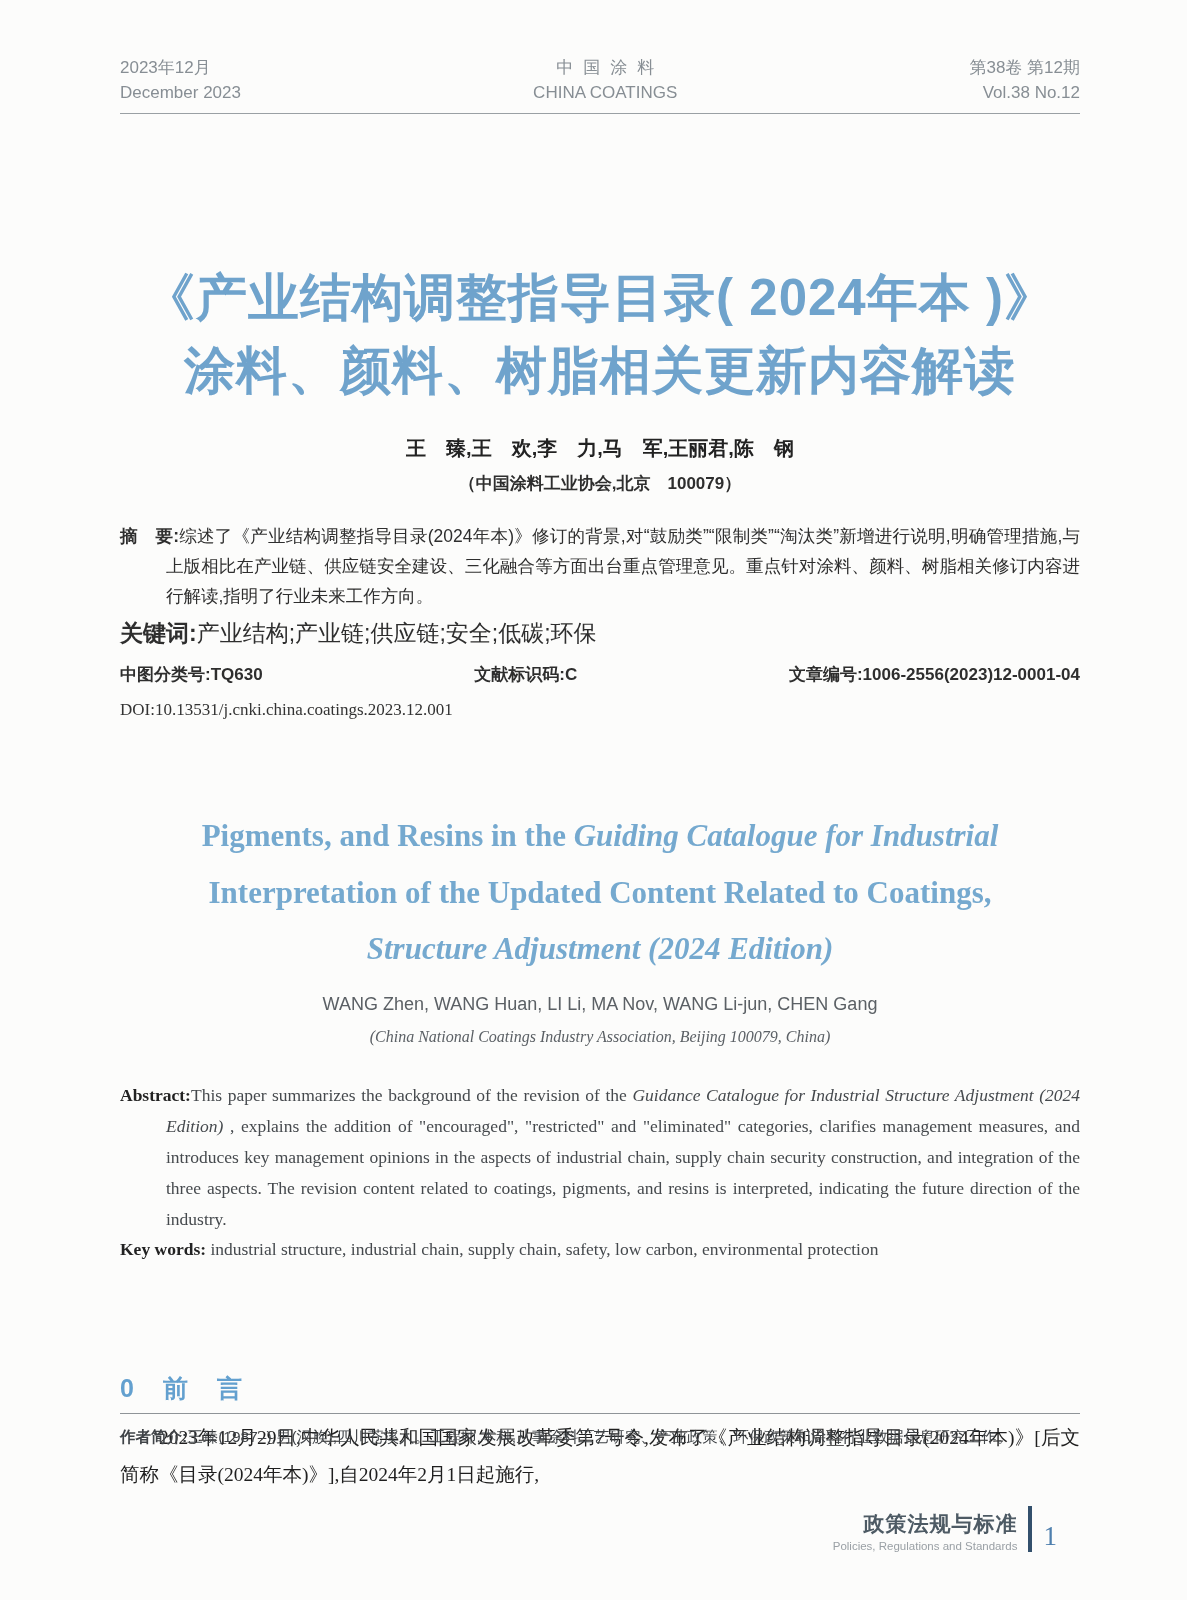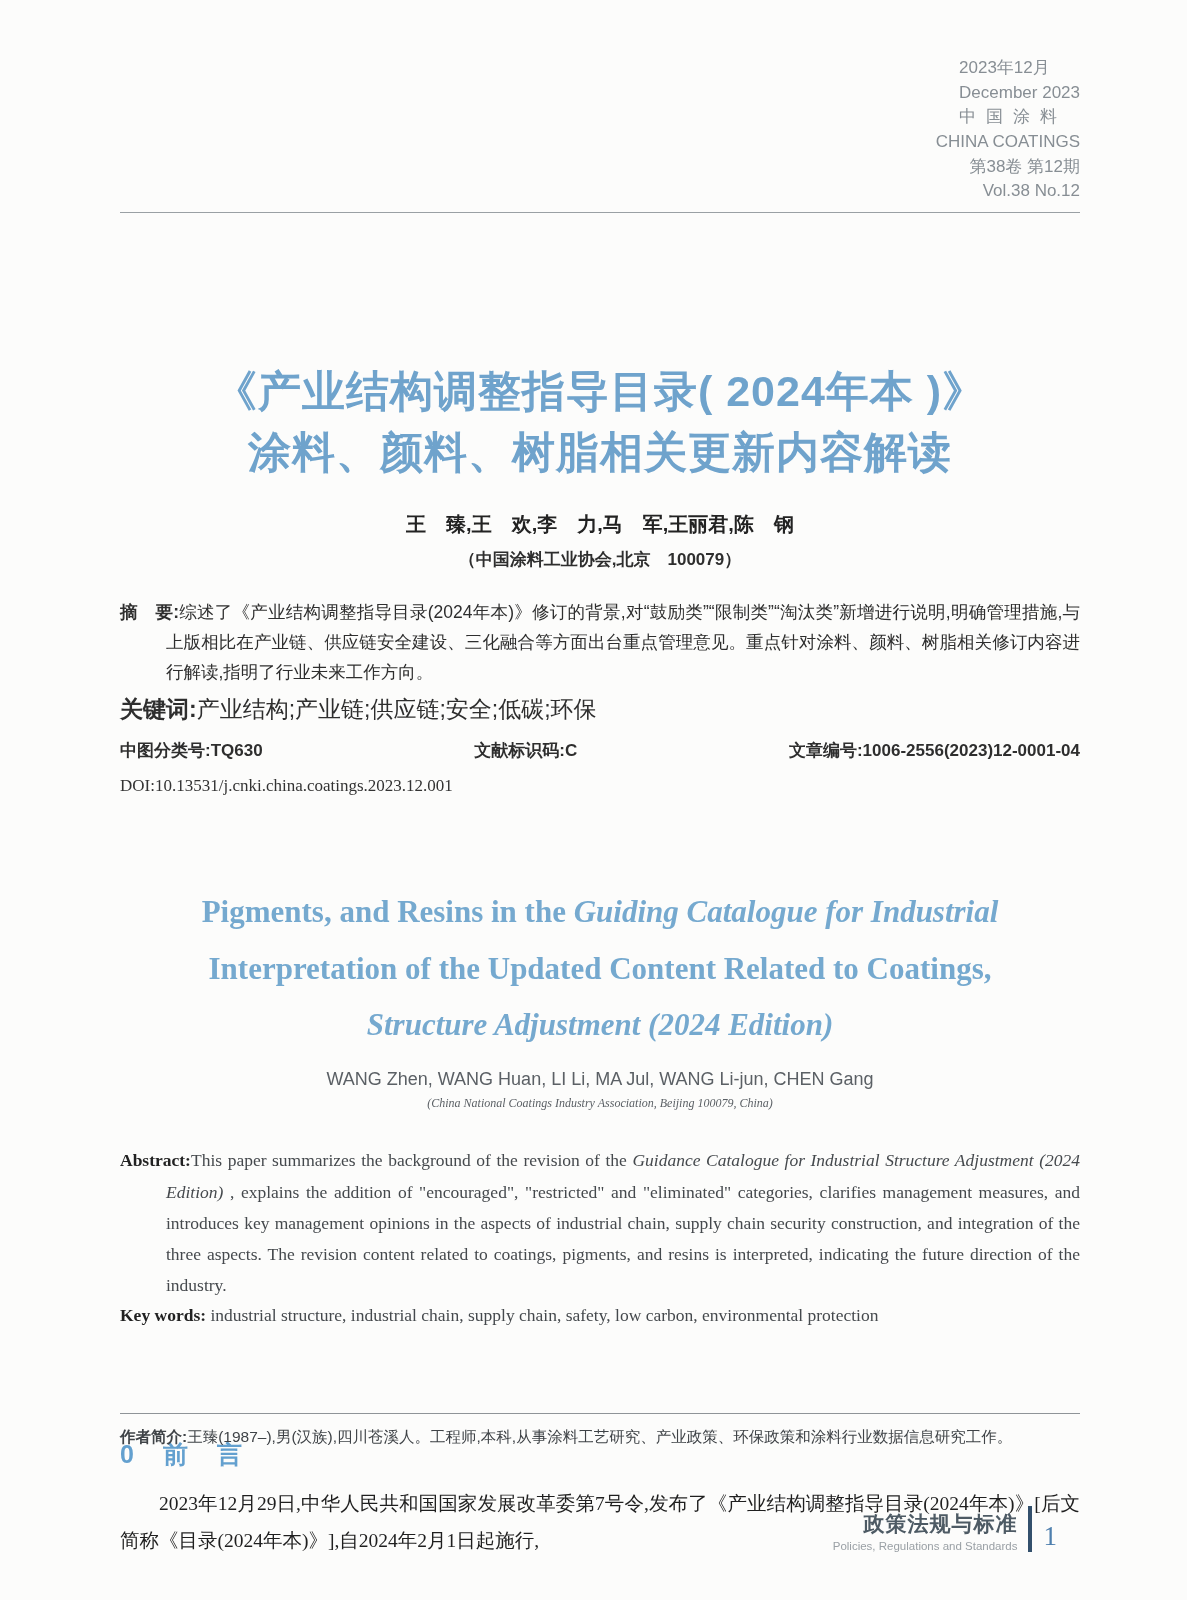--- a/index.html
+++ b/index.html
@@ -18,34 +18,34 @@
   .it { font-style: italic; }
   .b { font-weight: bold; }
 
   
   .pg-header {
     padding-top: 56px; padding-bottom: 8px;
     border-bottom: 1.5px solid #9aa0a4;
     display: flex; justify-content: space-between; align-items: flex-end;
     color: #878e94;
     font-family: "Liberation Sans", sans-serif;
-    font-size: 17px; line-height: 1.45; flex-direction: column;
+    font-size: 17px; line-height: 1.45;
   }
   .pg-header .c { text-align: center; }
   .pg-header .r { text-align: right; }
   .journal-cn { letter-spacing: 10px; margin-right: -10px; }
 
   
   .title-cn {
     margin-top: 148px;
     text-align: center;
     color: #6fa3cc;
     font-family: "Liberation Sans", sans-serif;
     font-weight: bold;
-    font-size: 43px; line-height: 1.42;
+    font-size: 51px; line-height: 1.42;
     letter-spacing: 1px;
   }
   .authors-cn {
     margin-top: 28px; text-align: center;
     font-family: "Liberation Sans", sans-serif;
     font-weight: bold; font-size: 20px; color: #222;
   }
   .affil-cn {
     margin-top: 10px; text-align: center;
     font-family: "Liberation Sans", sans-serif;
@@ -81,23 +81,23 @@
     font-family: "Liberation Serif", serif;
     font-weight: bold;
     font-size: 31px; line-height: 1.82;
   }
   .authors-en {
     margin-top: 16px; text-align: center;
     font-family: "Liberation Sans", sans-serif;
     font-size: 18px; color: #5b6065;
   }
   .affil-en {
-    margin-top: 6px; text-align: center;
+    margin-top: 13px; text-align: center;
     font-family: "Liberation Serif", serif; font-style: italic;
-    font-size: 12px; color: #5b6065;
+    font-size: 16px; color: #5b6065;
   }
 
   
   .abstract-en {
     margin-top: 34px;
     font-family: "Liberation Serif", serif;
     font-size: 17.5px; line-height: 1.78; color: #45494d;
     text-align: justify;
   }
   .abstract-en .lbl, .keywords-en .lbl { color: #222; }
@@ -199,21 +199,21 @@
   </div>
 
   <div class="doi-line serif">DOI:10.13531/j.cnki.china.coatings.2023.12.001</div>
 
   <h2 class="title-en">
     <div><span>Pigments, and Resins in the </span><span class="it">Guiding Catalogue for Industrial</span></div>
     <div>Interpretation of the Updated Content Related to Coatings,</div>
     <div class="it">Structure Adjustment (2024 Edition)</div>
   </h2>
 
-  <div class="authors-en">WANG Zhen, WANG Huan, LI Li, MA Jul, WANG Li-jun, CHEN Gang</div>
+  <div class="authors-en">WANG Zhen, WANG Huan, LI Li, MA Nov, WANG Li-jun, CHEN Gang</div>
   <div class="affil-en">(China National Coatings Industry Association, Beijing 100079, China)</div>
 
   <p class="abstract-en hang"><span class="b lbl">Abstract:</span><span>This paper summarizes the background of the revision of the </span><span class="it">Guidance Catalogue for Industrial Structure Adjustment (2024 Edition)</span><span> , explains the addition of "encouraged", "restricted" and "eliminated" categories, clarifies management measures, and introduces key management opinions in the aspects of industrial chain, supply chain security construction, and integration of the three aspects. The revision content related to coatings, pigments, and resins is interpreted, indicating the future direction of the industry.</span></p>
 
   <p class="keywords-en"><span class="b lbl">Key words:</span><span> industrial structure, industrial chain, supply chain, safety, low carbon, environmental protection</span></p>
 
   <section class="body-section">
     <div class="body-col">
       <h3 class="sec-heading">0　前　言</h3>
       <p class="body-para indent">2023年12月29日,中华人民共和国国家发展改革委第7号令,发布了《产业结构调整指导目录(2024年本)》[后文简称《目录(2024年本)》],自2024年2月1日起施行,</p>

